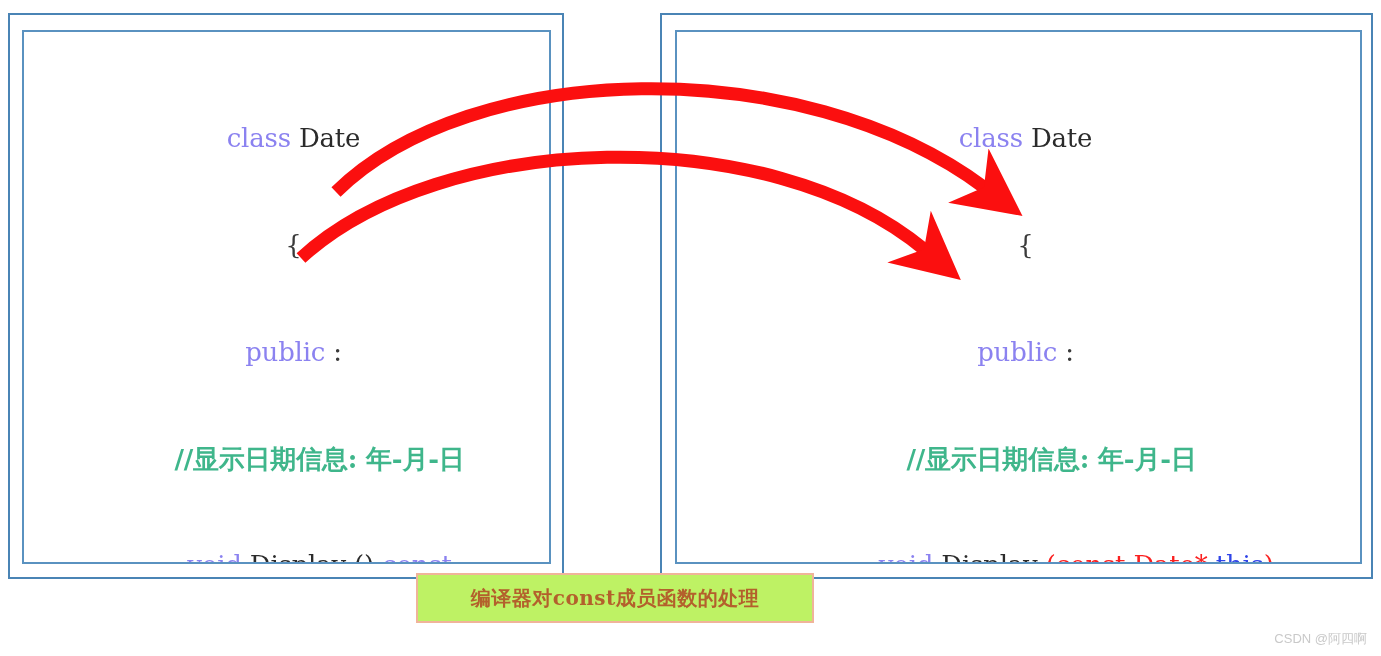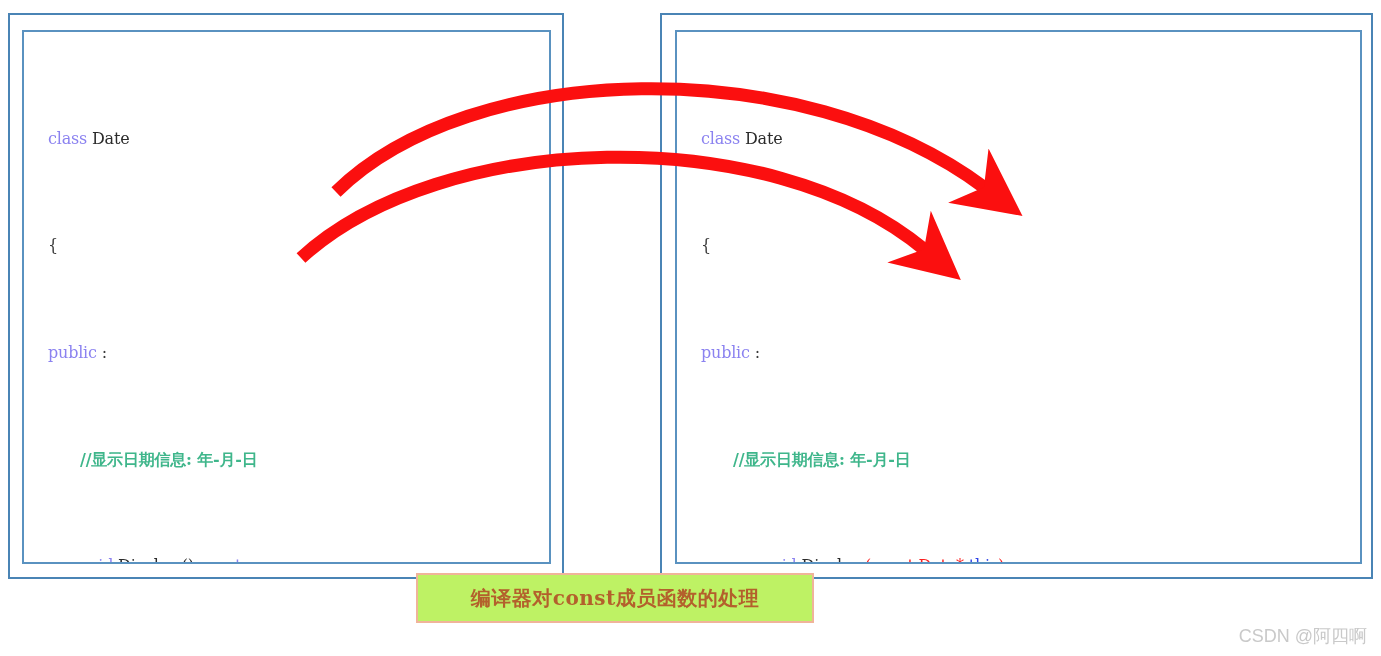--- a/index.html
+++ b/index.html
@@ -37,25 +37,26 @@
 
   .code {
     position: absolute;
     left: 0;
     top: 0;
     width: 100%;
     height: 100%;
     padding: 18px 10px 0 24px;
     box-sizing: border-box;
     font-family: "DejaVu Serif", "Liberation Serif", serif;
-    font-size: 16px;
+    font-size: 26px;
     line-height: 35.6px;
     white-space: pre;
     color: #2b2b2b;
     letter-spacing: -0.2px;
+    text-align: center;
   }
   .code .ln { display: block; height: 35.6px; }
 
   
   .kw      { color: #8b82f0; }          
   .ident   { color: #2b2b2b; }          
   .cmt     { color: #3fb68b; font-weight: bold; }          
   .punc    { color: #3a3a3a; }
   .red     { color: #fb2020; }          
   .blue    { color: #2f44e8; }
@@ -95,21 +96,21 @@
     letter-spacing: 0.5px;
     white-space: pre;
   }
 
   
   #watermark {
     position: absolute;
     right: 14px;
     bottom: 8px;
     font-family: "Liberation Sans", "DejaVu Sans", sans-serif;
-    font-size: 18px;
+    font-size: 13px;
     color: #c9c9c9;
     white-space: pre;
   }
 </style>
 </head>
 <body>
 
 <div class="panel-outer" id="panel-left-outer"></div>
 <div class="panel-inner" id="panel-left-inner">
   <div class="code">

